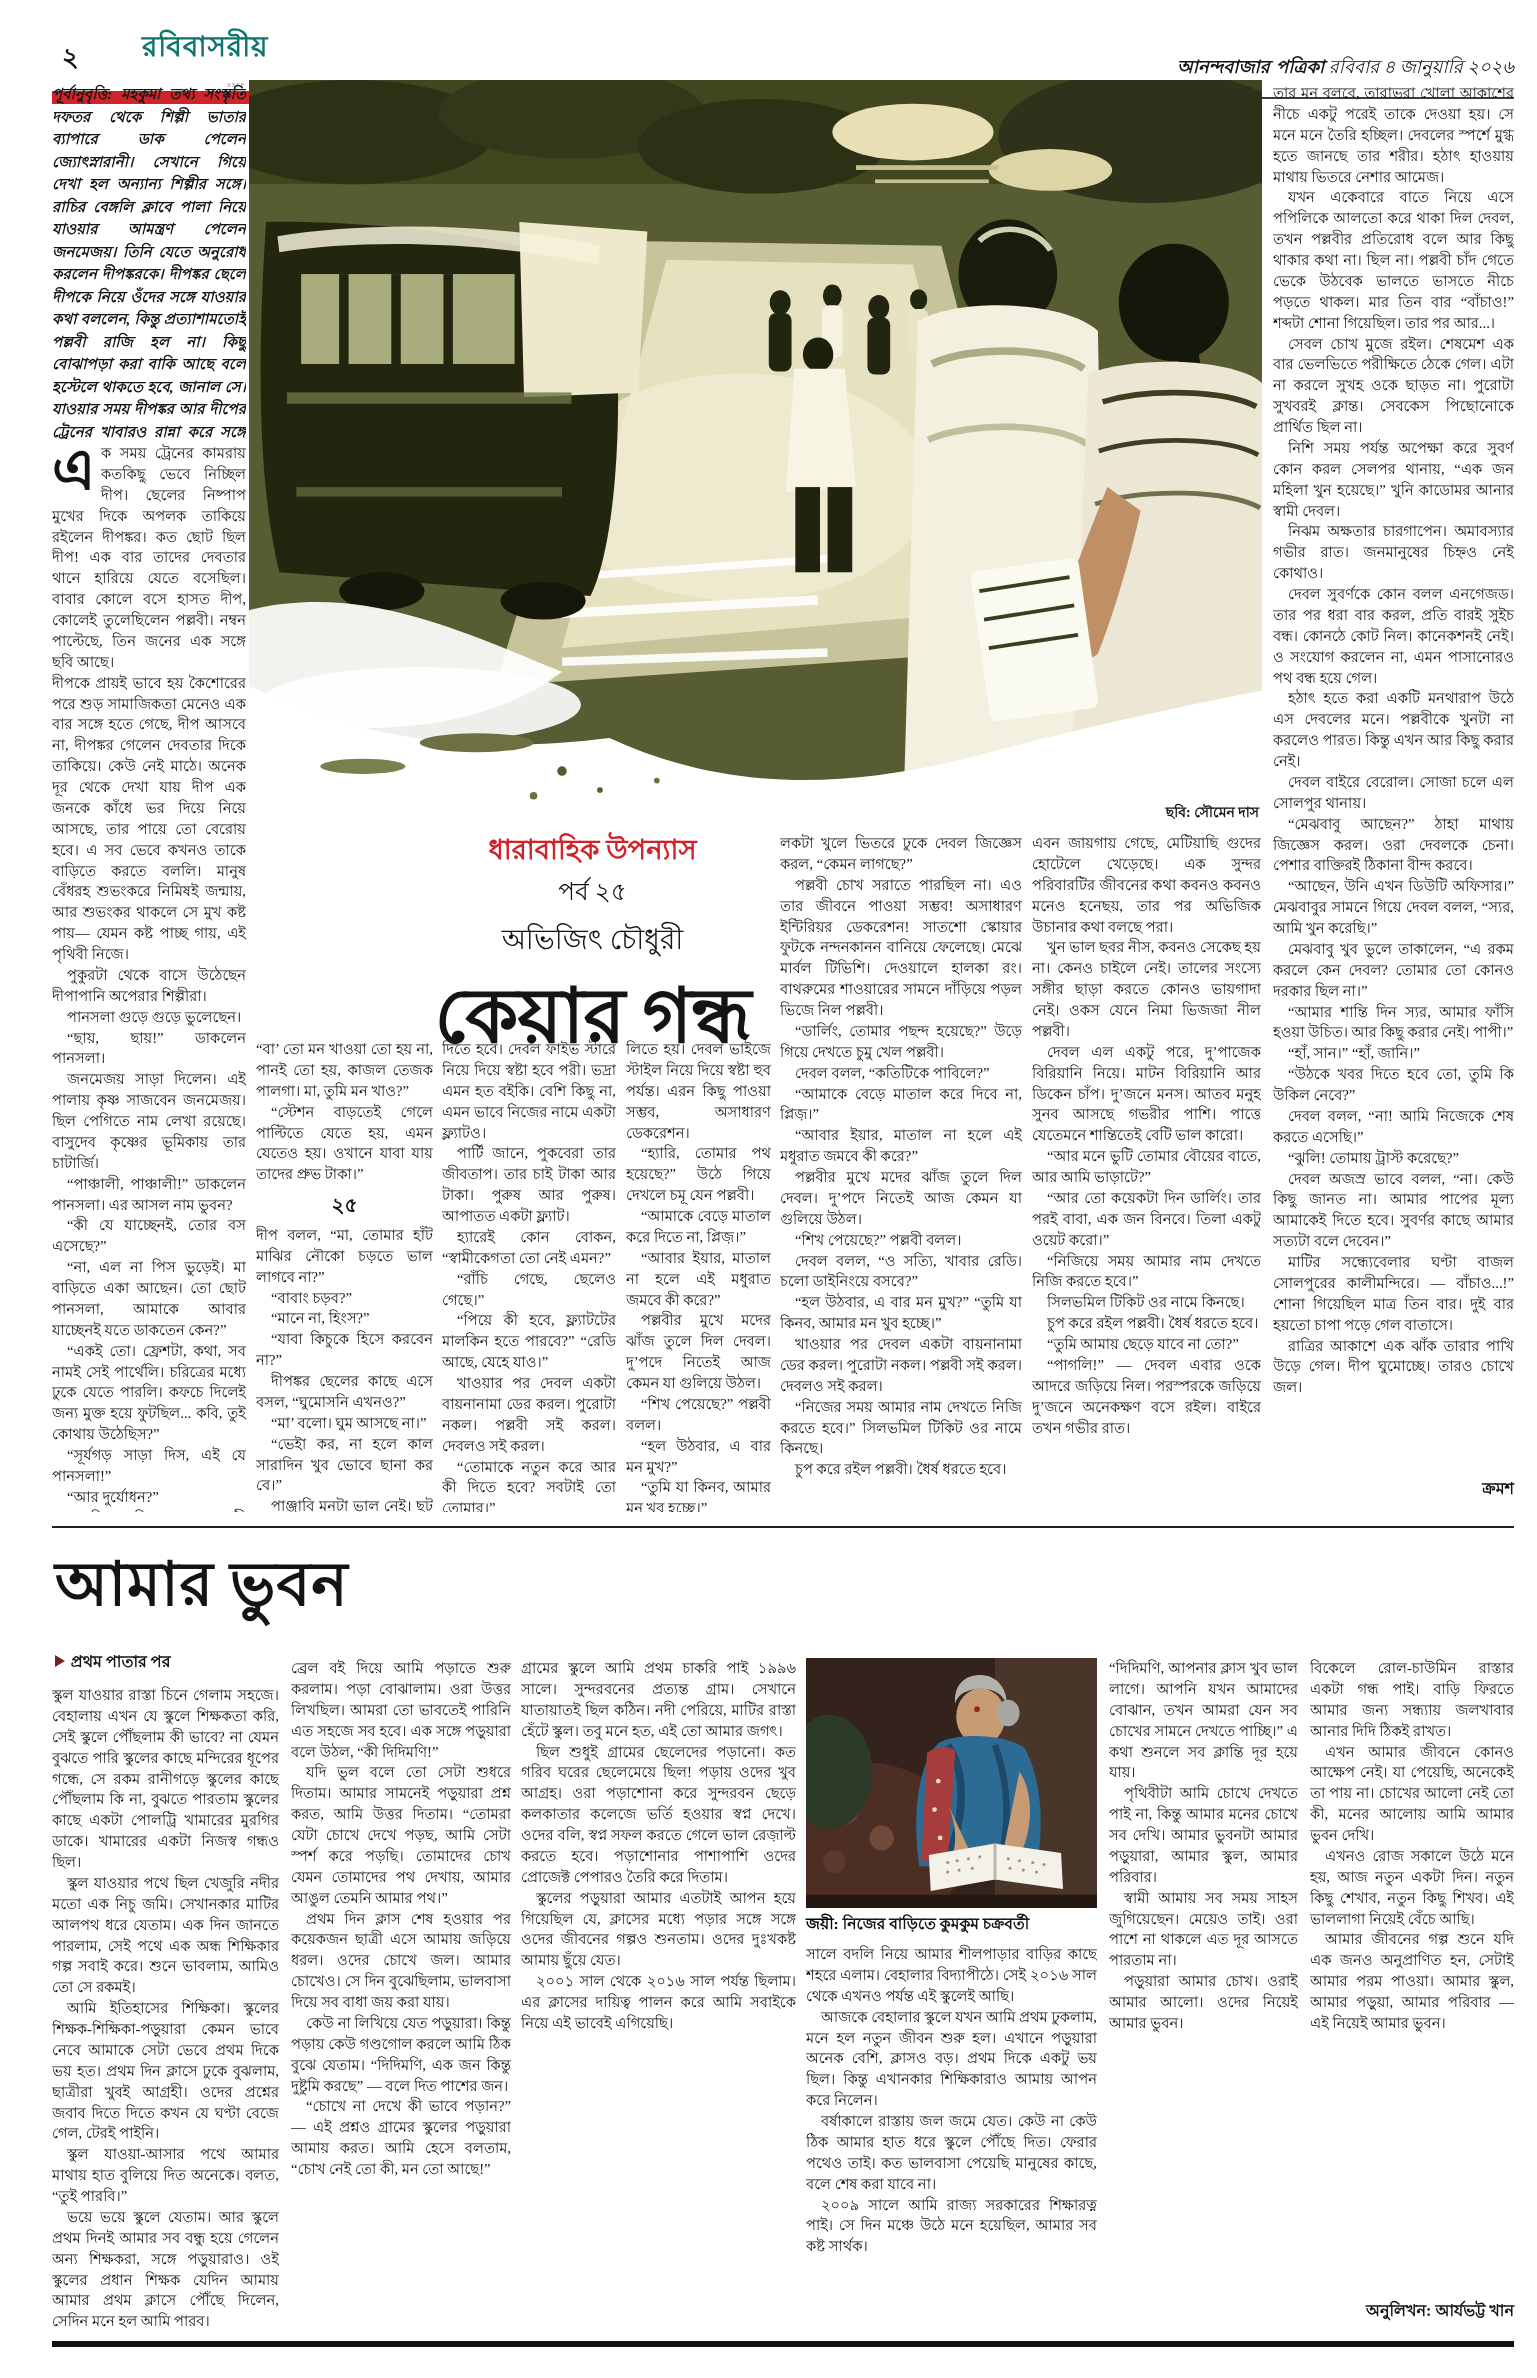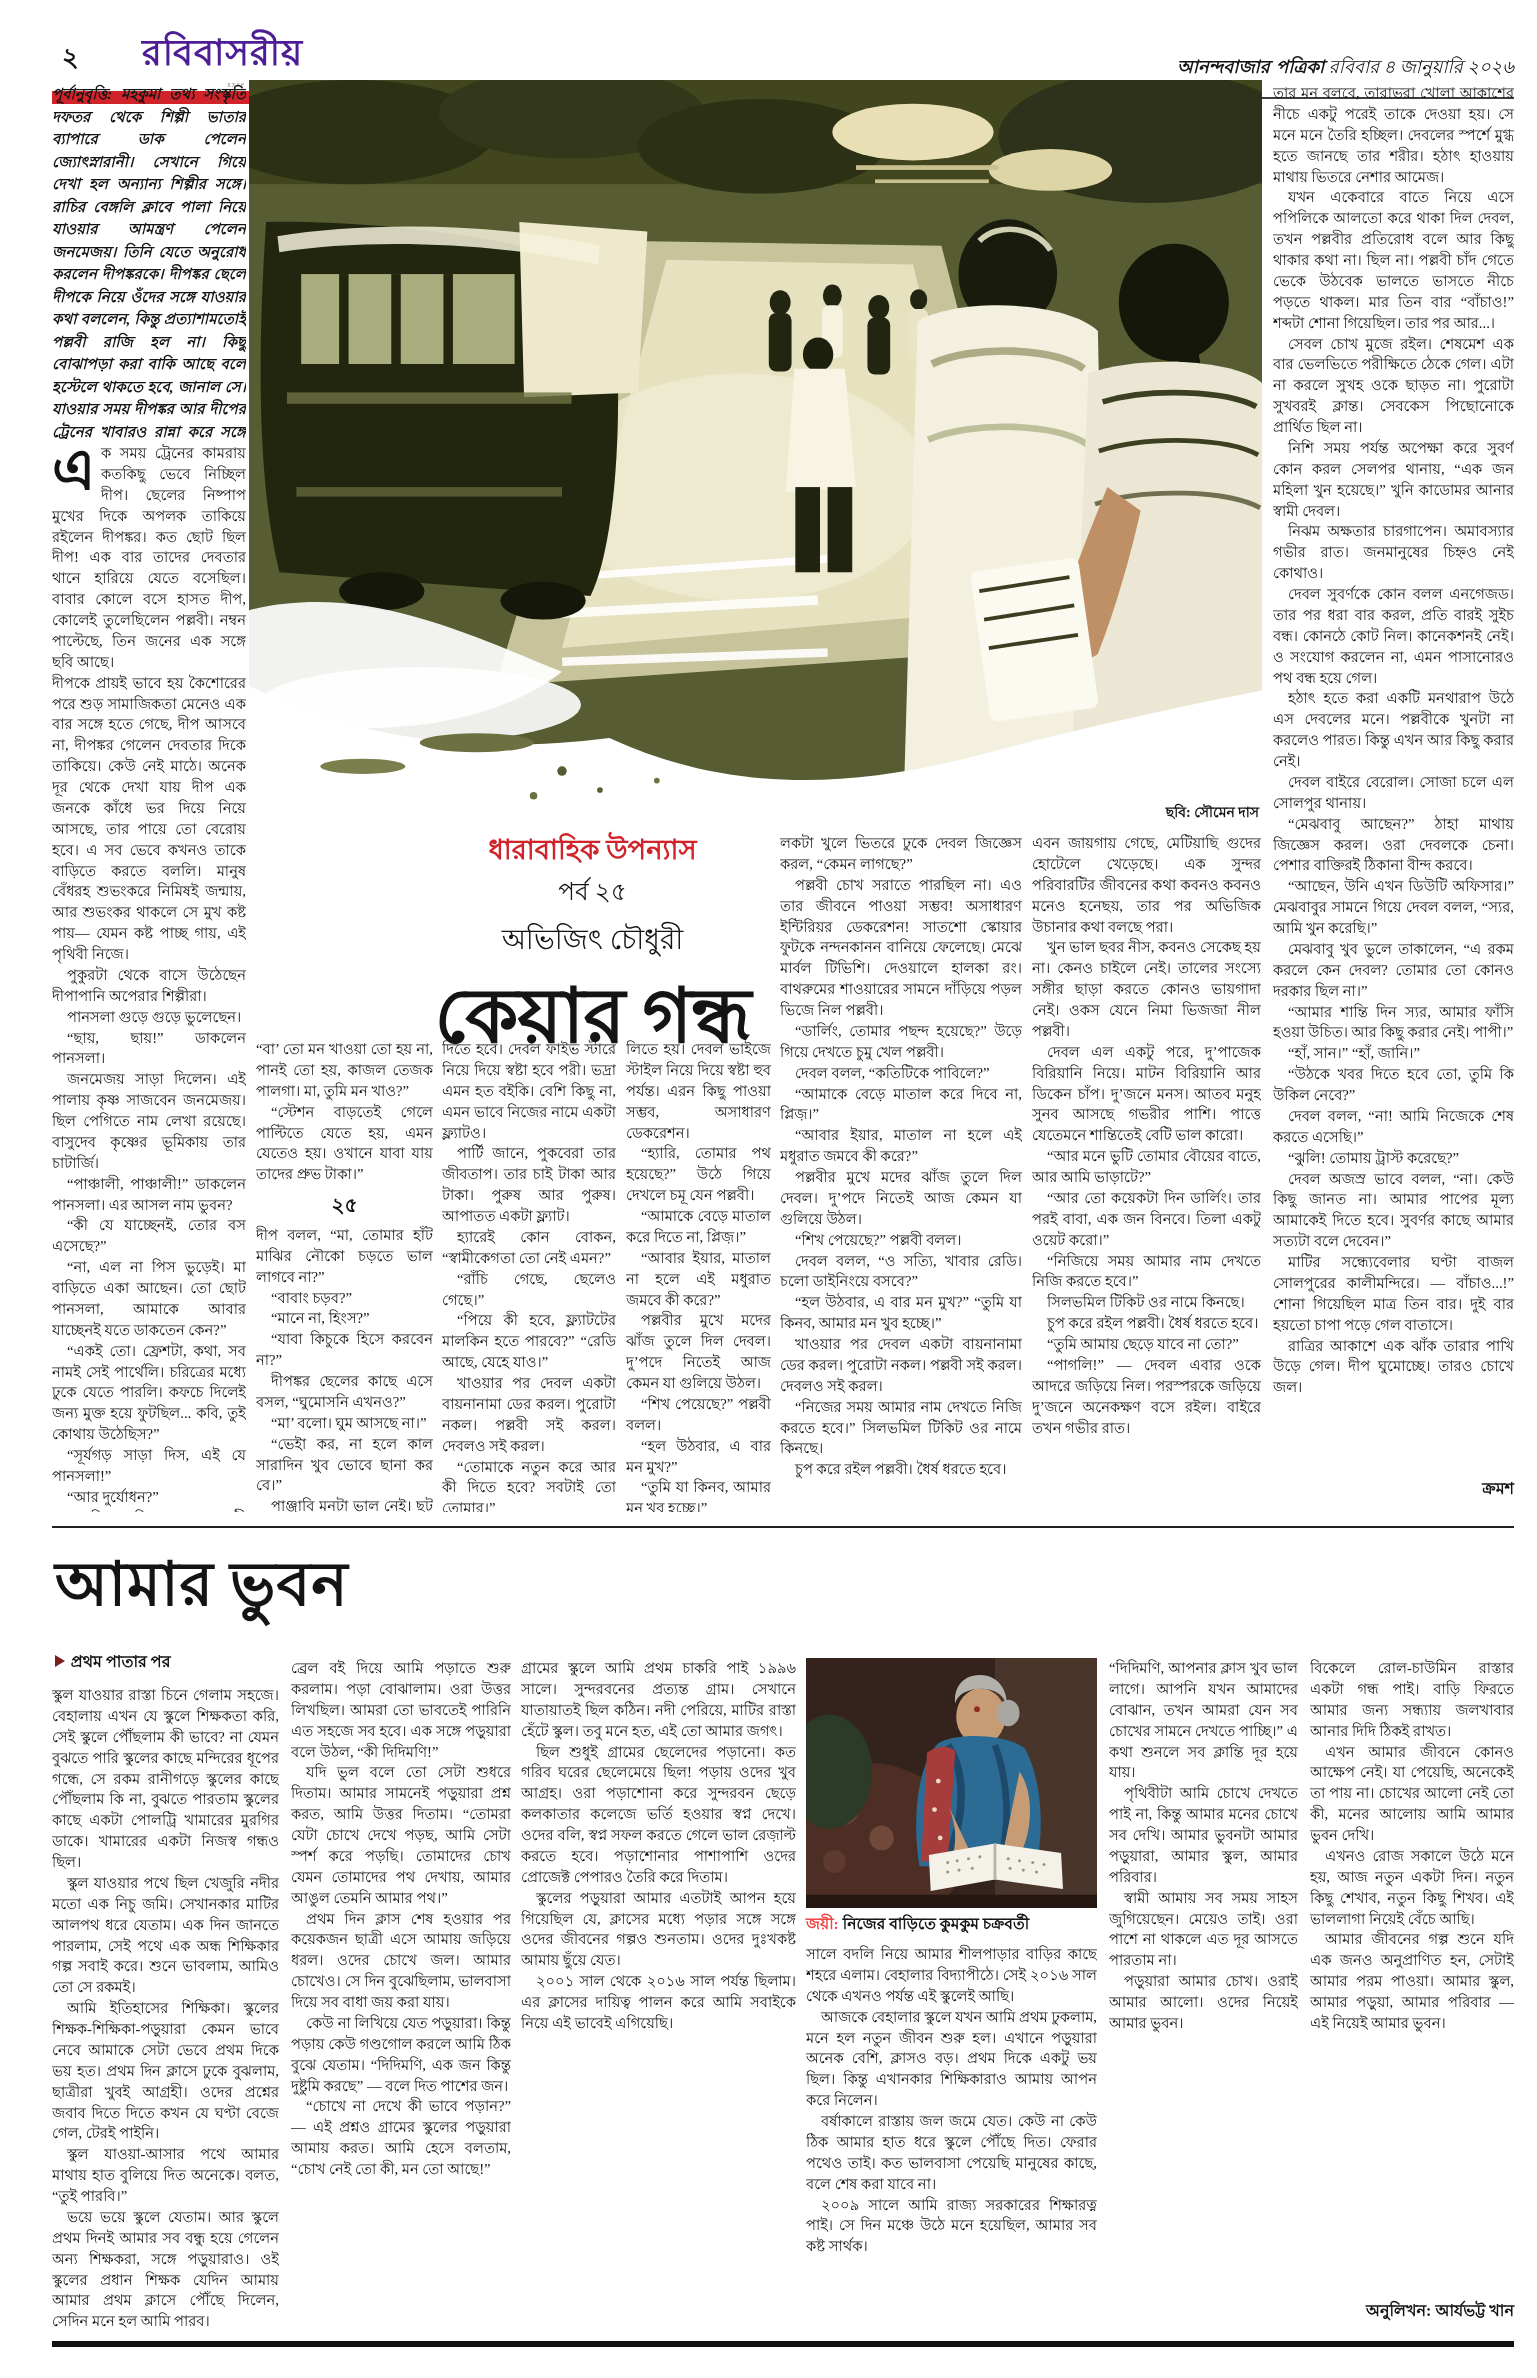--- a/index.html
+++ b/index.html
@@ -1,21 +1,21 @@
 <!DOCTYPE html>
 <html style="font-size:15px"><head>
 <meta charset="utf-8">
 <style>
   html,body{margin:0;padding:0;background:#e9e9e6;}
   #page{position:relative;width:1538px;height:2378px;margin:0 auto;background:#ffffff;
         font-family:"Liberation Serif","DejaVu Serif",serif;color:#141414;overflow:hidden;}
   .abs{position:absolute;}
   
   .page-num{font-size:25.6px;font-weight:bold;}
-  .masthead{font-size:36px;font-weight:bold;color:#4c1d95;letter-spacing:0.9px;font-family:Liberation Serif, serif;}
+  .masthead{font-size:28px;font-weight:bold;color:#0f766e;letter-spacing:0.9px;font-family:Liberation Serif, serif;}
   .mast-mark{font-size:7.6px;color:#8a8a8a;letter-spacing:0.9px;}
   .red-bar{background:#d0242a;}
   .thin-rule{background:#3c3c3c;}
   .dateline{font-size:18px;text-align:right;width:530px;}
   .paper-name{font-weight:bold;font-family:"DejaVu Sans",sans-serif;}
   
   .col{position:absolute;text-align:justify;font-size:14.7px;line-height:1.42;overflow:hidden;}
   .col p{margin:0;text-indent:15px;}
   .col p:first-child{text-indent:0;}
   .synopsis{font-weight:bold;font-style:italic;font-size:15px;line-height:1.5;}
@@ -28,21 +28,21 @@
   .img-credit{font-size:14px;font-weight:bold;text-align:right;}
   .part-inline{text-align:center;font-weight:bold;font-size:20px;margin:5.7px 0;}
   .kromosh{font-weight:bold;font-size:16px;text-align:right;}
   .rule-1{background:#222;}
   
   .memoir-title{font-size:61px;font-weight:bold;line-height:1;letter-spacing:0.9px;}
   .jump-line{font-size:16px;font-weight:bold;}
   .jump-arrow{display:inline-block;width:0;height:0;border-left:10.4px solid #7a1f1f;
               border-top:6.6px solid transparent;border-bottom:6.6px solid transparent;margin-right:5.7px;}
   .photo-caption{font-size:15.6px;font-weight:bold;line-height:1.25;}
-  .caption-label{color:#ef4444;}
+  .caption-label{color:#000000;}
   .credit-line{font-size:16px;font-weight:bold;text-align:right;}
   .rule-2{background:#111;}
   svg{display:block;}
 </style>
 </head>
 <body>
 
 <div id="page">
 
   <div class="abs page-num" style="left:62px;top:38px;">২</div>

